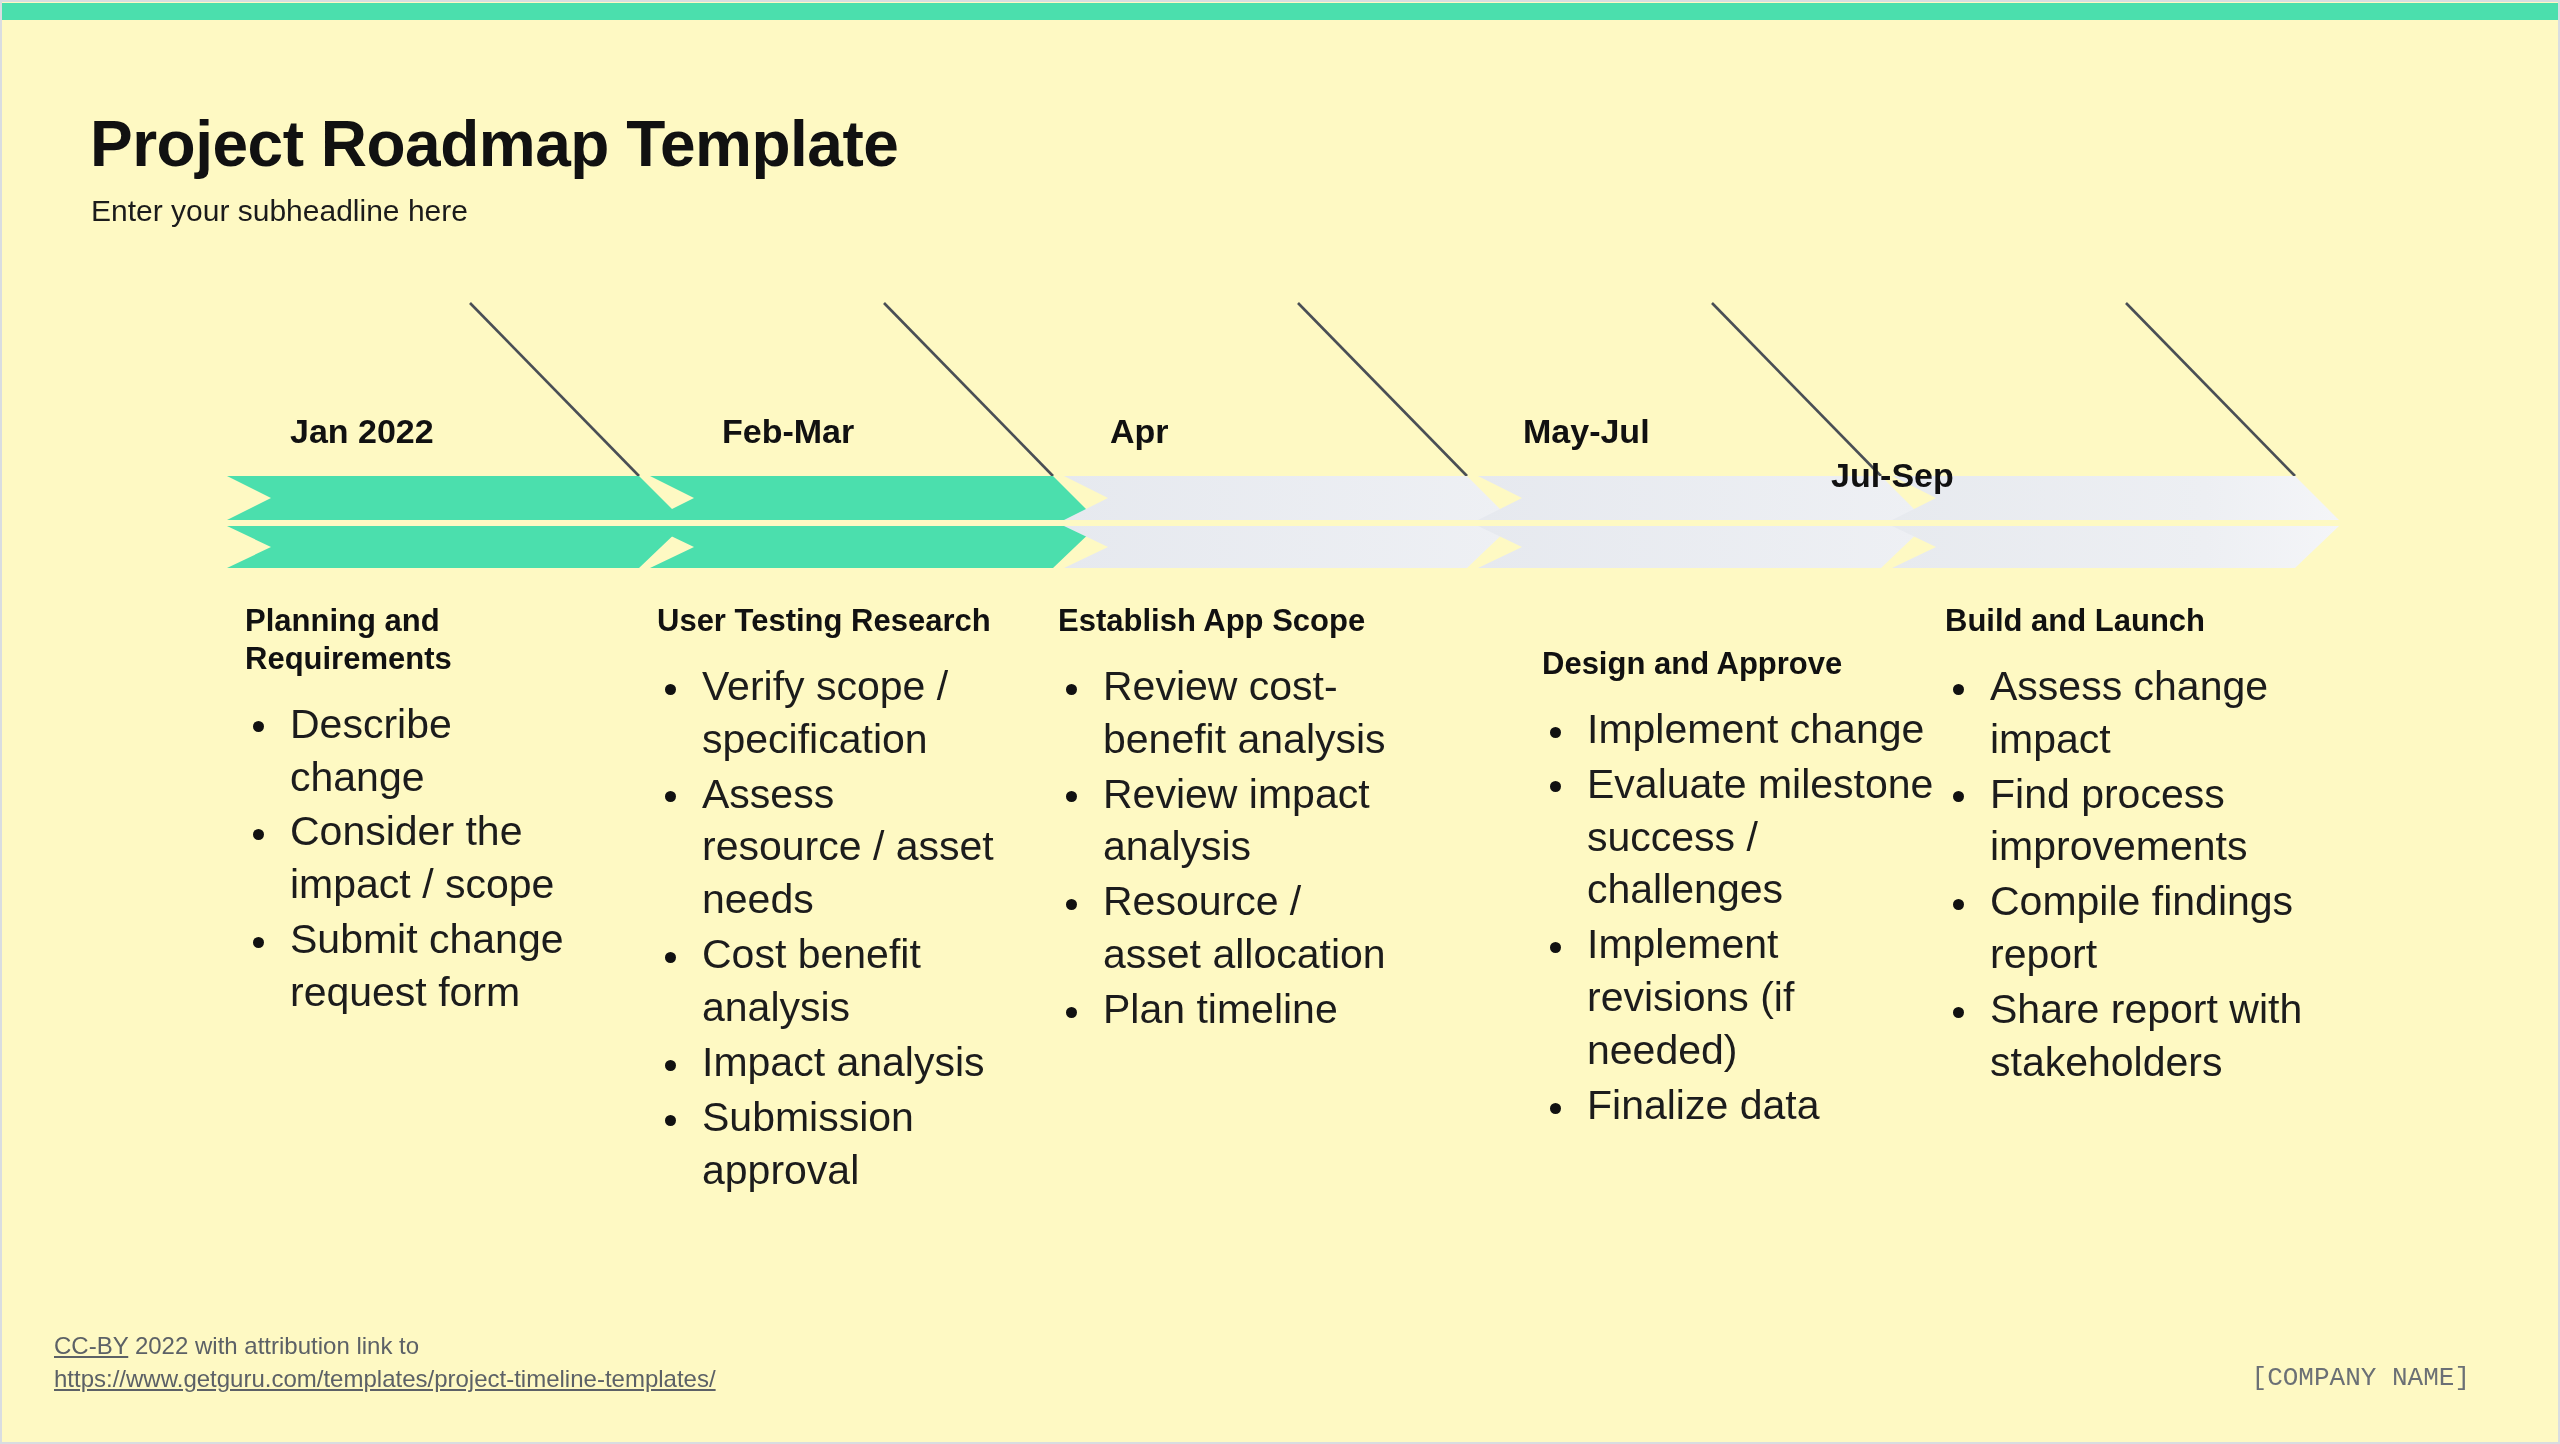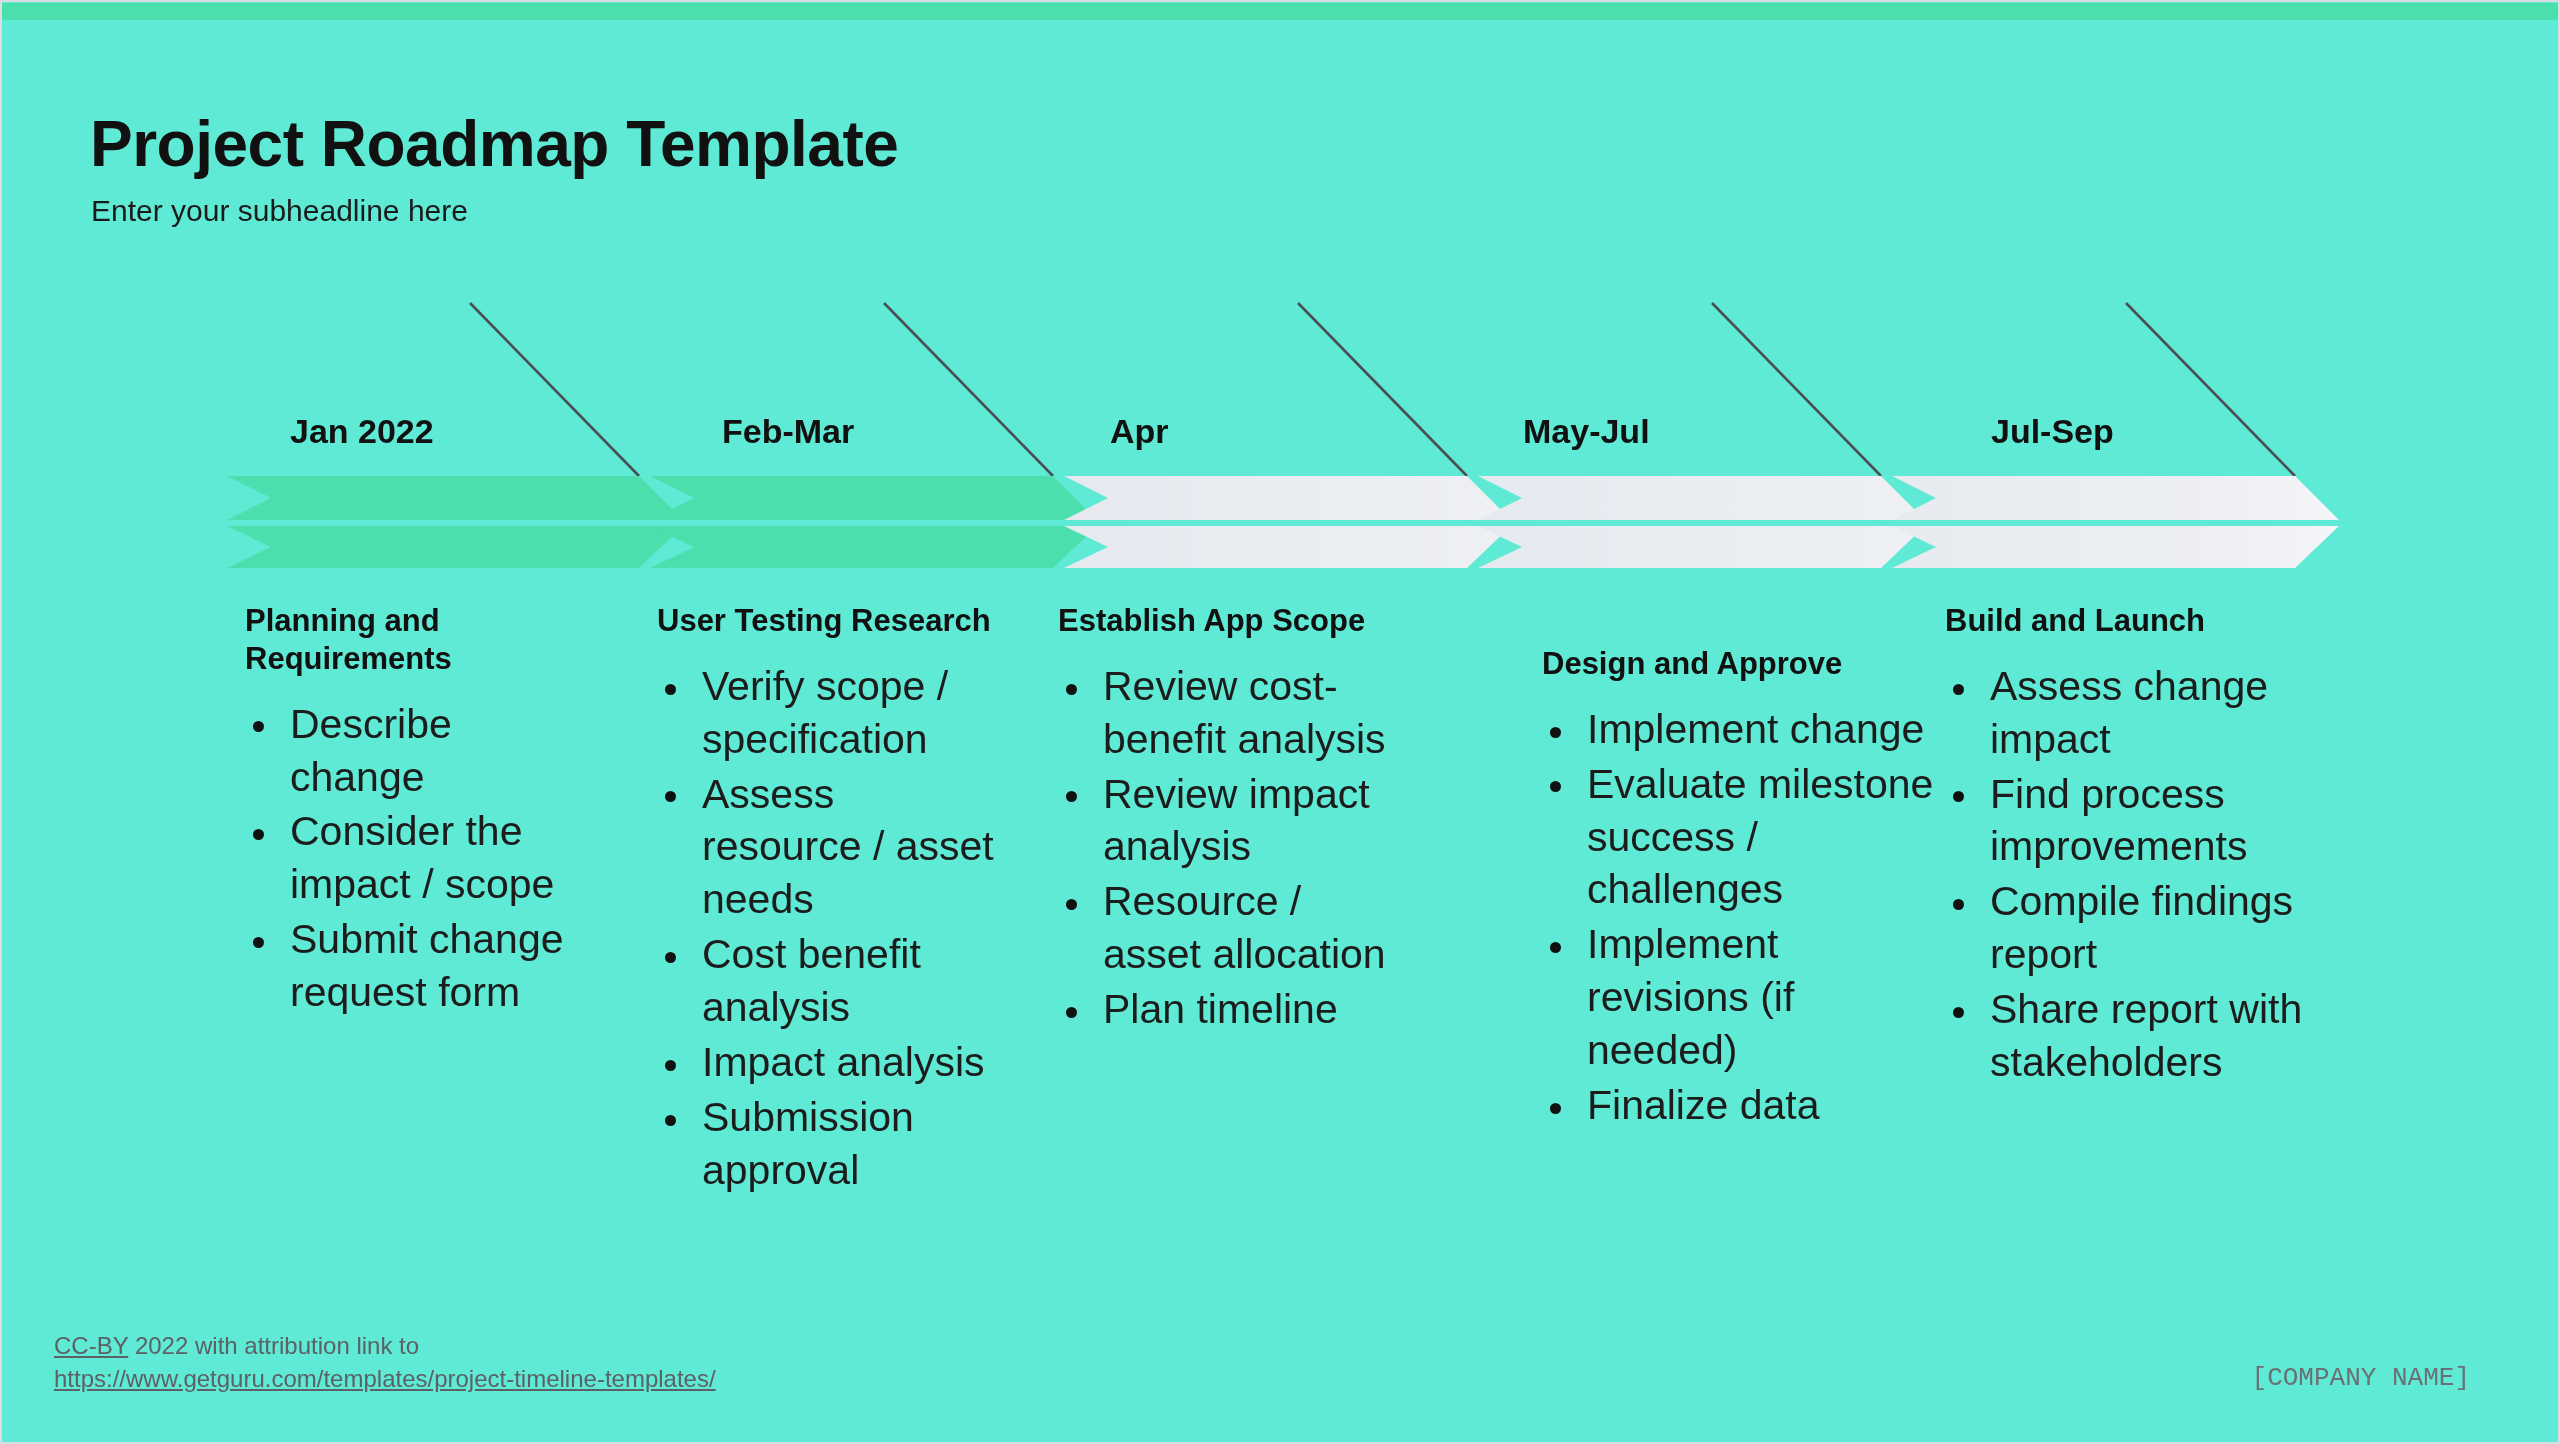--- a/index.html
+++ b/index.html
@@ -11,21 +11,21 @@
     background: #ffffff;
     font-family: "Liberation Sans", sans-serif;
     overflow: hidden;
   }
 
   
   #slide {
     position: relative;
     width: 2560px;
     height: 1444px;
-    background: #5eead4;
+    background: #fef9c3;
     border: 2px solid #d9dde1;
     overflow: hidden;
   }
 
   
   #accent-bar {
     position: absolute;
     left: 0;
     top: 1px;
     width: 2560px;
@@ -183,21 +183,21 @@
       <path fill="url(#grayGrad)" d="M 1062,524 L 1509,524 L 1465,566 L 1062,566 L 1106,545 Z"></path>
       <path fill="url(#grayGrad)" d="M 1476,524 L 1923,524 L 1879,566 L 1476,566 L 1520,545 Z"></path>
       <path fill="url(#grayGradTail)" d="M 1890,524 L 2337,524 L 2293,566 L 1890,566 L 1934,545 Z"></path>
     </svg>
   </div>
 
   <div class="phase-label" style="left:288px;">Jan 2022</div>
   <div class="phase-label" style="left:692px;margin-left:28px;">Feb-Mar</div>
   <div class="phase-label" style="left:1108px;">Apr</div>
   <div class="phase-label" style="left:1521px;">May-Jul</div>
-  <div class="phase-label" style="left:1989px;">Jul-Sep</div>
+  <div class="phase-label" style="left:1829px;margin-top:44px;">Jul-Sep</div>
 
   <div id="columns">
 
     <div class="column" style="left:243px; width:330px;">
       <div class="col-title">Planning and Requirements</div>
       <ul class="col-list">
         <li><span class="bullet"></span><span>Describe change</span></li>
         <li><span class="bullet"></span><span>Consider the impact / scope</span></li>
         <li><span class="bullet"></span><span>Submit change request form</span></li>
       </ul>

